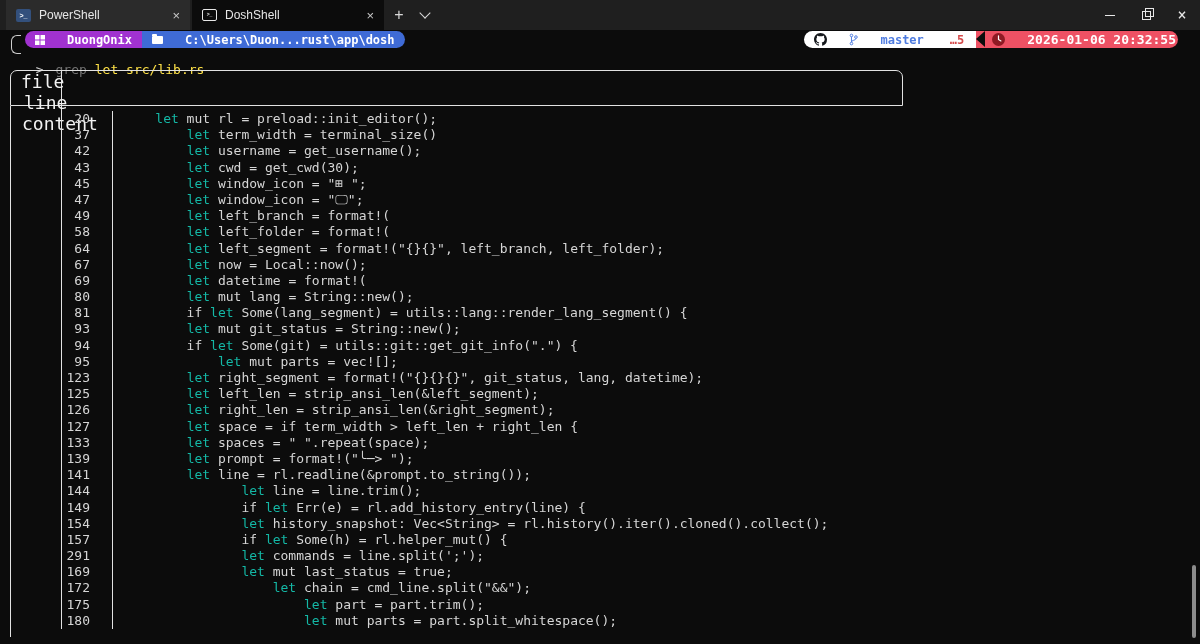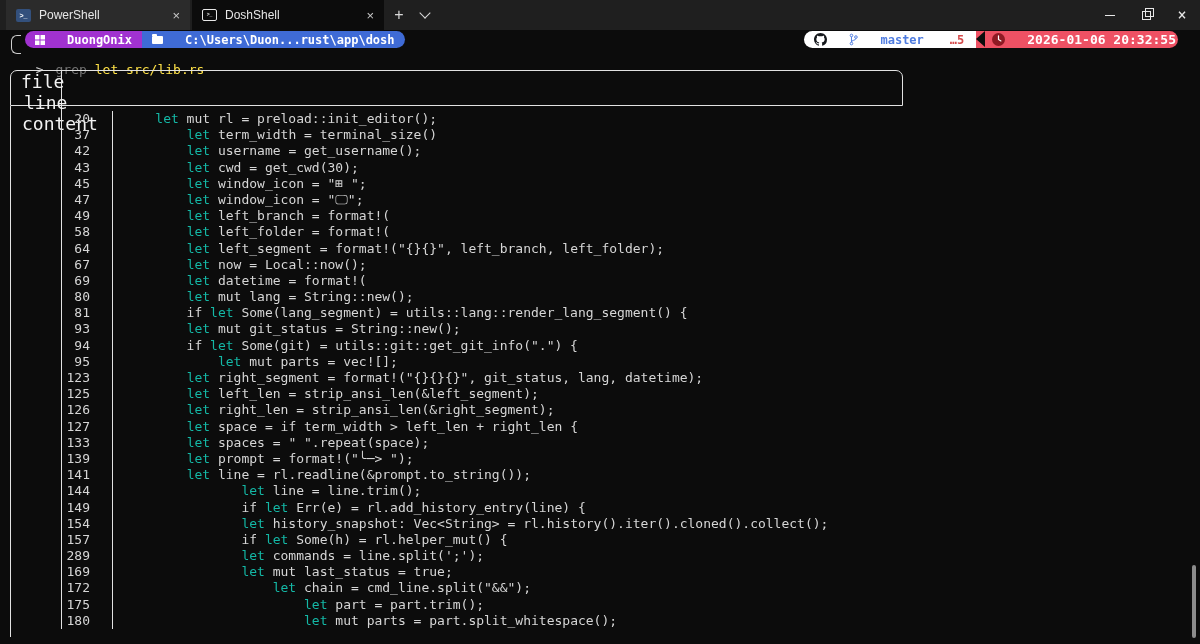--- a/index.html
+++ b/index.html
@@ -281,21 +281,21 @@
         <div class="c-line">154</div>
         <div class="c-content"><span>               </span><span class="kw">let</span><span> history_snapshot: Vec&lt;String&gt; = rl.history().iter().cloned().collect();</span></div>
       </div>
       <div class="row">
         <div class="c-file"></div>
         <div class="c-line">157</div>
         <div class="c-content"><span>               if </span><span class="kw">let</span><span> Some(h) = rl.helper_mut() {</span></div>
       </div>
       <div class="row">
         <div class="c-file"></div>
-        <div class="c-line">289</div>
+        <div class="c-line">291</div>
         <div class="c-content"><span>               </span><span class="kw">let</span><span> commands = line.split(';');</span></div>
       </div>
       <div class="row">
         <div class="c-file"></div>
         <div class="c-line">169</div>
         <div class="c-content"><span>               </span><span class="kw">let</span><span> mut last_status = true;</span></div>
       </div>
       <div class="row">
         <div class="c-file"></div>
         <div class="c-line">172</div>

